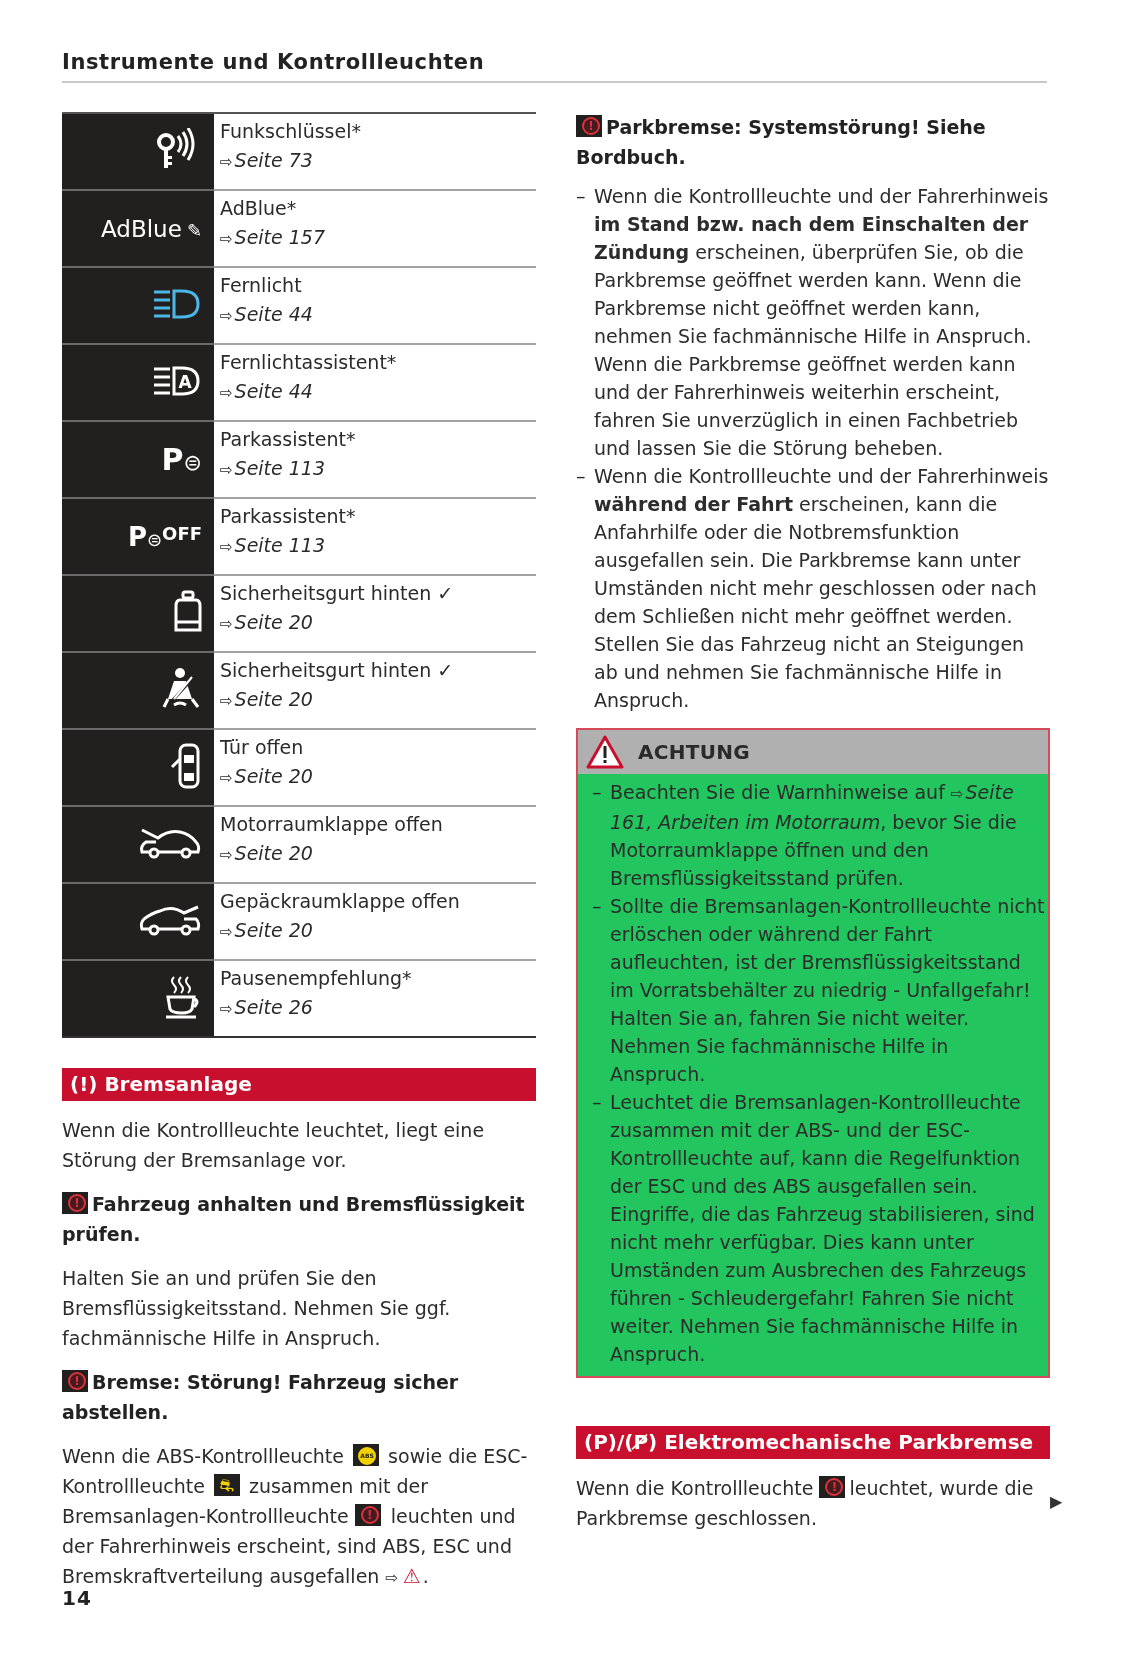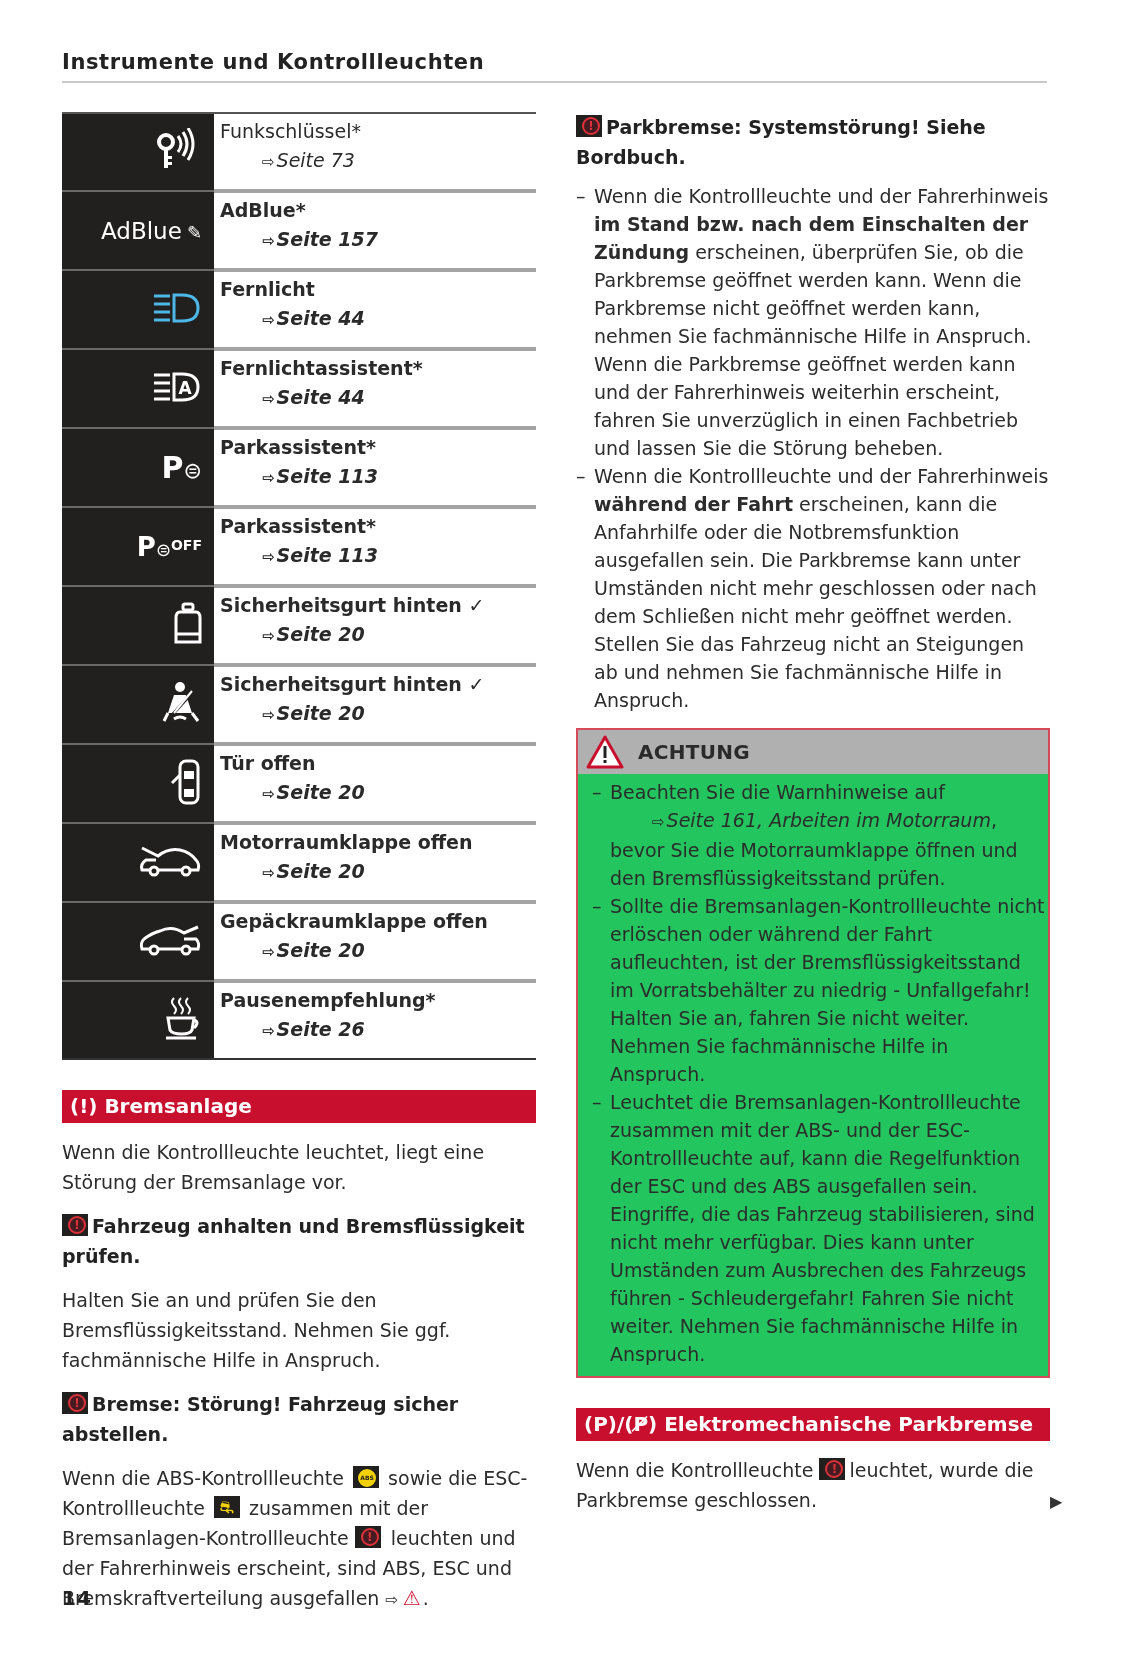--- a/index.html
+++ b/index.html
@@ -14,25 +14,25 @@
   }
   .header-rule { position: absolute; left: 62px; top: 81px; width: 985px; height: 2px; background: #c9c9c9; }
 
   
   .col-left { position: absolute; left: 62px; top: 112px; width: 474px; }
   .col-right { position: absolute; left: 576px; top: 112px; width: 474px; }
 
   table.lamps { border-collapse: collapse; width: 474px; border-top: 2px solid #555; border-bottom: 2px solid #333; }
   table.lamps td { padding: 12px; vertical-align: top; }
   table.lamps tr { height: 68px; }
-  table.lamps tr + tr td.txt { border-top: 4px solid #a3a3a3; font-weight: bold; }
+  table.lamps tr + tr td.txt { border-top: 2px solid #a3a3a3; }
   table.lamps tr + tr td.ico { border-top: 2px solid #6a6a6a; }
   td.ico { width: 128px; background: #221f1f; text-align: right; vertical-align: middle !important; color: #fff; }
   td.txt { padding-left: 6px !important; font-size: 19px; line-height: 29px; padding-top: 3px !important; }
-  .ref { font-style: italic; margin-left: 42px; }
+  .ref { font-style: italic; }
   .arrow { font-style: normal; font-size: 15px; margin-right: 2px; }
 
   .red-bar {
     background: #c8102e; color: #fff; font-weight: bold; font-size: 20px;
     height: 33px; line-height: 33px; padding-left: 8px;
   }
   p.body { font-size: 19px; line-height: 30px; margin: 14px 0 0 0; color: #2c2c2c; }
   p.lead { font-size: 19px; line-height: 30px; margin: 14px 0 0 0; font-weight: bold; color: #222; }
   .lamp-red {
     display: inline-block; width: 26px; height: 22px; background: #221f1f; vertical-align: -3px; position: relative; margin-right: 4px;
@@ -135,21 +135,21 @@
           </td>
       </tr>
       <tr>
         <td class="ico"><span style="font-size:30px;font-weight:bold;">P</span><span style="font-size:22px;">⊜</span></td>
         <td class="txt">
             <div>Parkassistent*</div>
             <div class="ref"><span class="arrow">⇨</span><span>Seite 113</span></div>
           </td>
       </tr>
       <tr>
-        <td class="ico"><span style="font-size:26px;font-weight:bold;">P</span><span style="font-size:18px;">⊜</span><sup style="font-size:14px;font-weight:bold;">OFF</sup></td>
+        <td class="ico"><span style="font-size:26px;font-weight:bold;">P</span><span style="font-size:18px;">⊜</span><sup style="font-size:18px;font-weight:bold;">OFF</sup></td>
         <td class="txt">
             <div>Parkassistent*</div>
             <div class="ref"><span class="arrow">⇨</span><span>Seite 113</span></div>
           </td>
       </tr>
       <tr>
         <td class="ico">
           <svg width="28" height="44" viewBox="0 0 28 44">
               <rect x="9" y="2" width="10" height="6" rx="2" fill="none" stroke="#fff" stroke-width="3"></rect>
               <path d="M6 10 L22 10 Q26 10 26 16 L26 40 L2 40 L2 16 Q2 10 6 10 Z" fill="none" stroke="#fff" stroke-width="3"></path>
@@ -268,18 +268,18 @@
         </svg>
       <span class="label">ACHTUNG</span>
     </div>
     <ul class="dash">
       <li><span>Beachten Sie die Warnhinweise auf </span><span class="ref" style="font-style:italic;"><span class="arrow">⇨</span><span>Seite 161, Arbeiten im Motorraum</span></span><span>, bevor Sie die Motorraumklappe öffnen und den Bremsflüssigkeitsstand prüfen.</span></li>
       <li>Sollte die Bremsanlagen-Kontrollleuchte nicht erlöschen oder während der Fahrt aufleuchten, ist der Bremsflüssigkeitsstand im Vorratsbehälter zu niedrig - Unfallgefahr! Halten Sie an, fahren Sie nicht weiter. Nehmen Sie fachmännische Hilfe in Anspruch.</li>
       <li>Leuchtet die Bremsanlagen-Kontrollleuchte zusammen mit der ABS- und der ESC-Kontrollleuchte auf, kann die Regelfunktion der ESC und des ABS ausgefallen sein. Eingriffe, die das Fahrzeug stabilisieren, sind nicht mehr verfügbar. Dies kann unter Umständen zum Ausbrechen des Fahrzeugs führen - Schleudergefahr! Fahren Sie nicht weiter. Nehmen Sie fachmännische Hilfe in Anspruch.</li>
     </ul>
   </div>
 
-  <div class="red-bar" style="margin-top:30px;"><span>(P)/(P̸)</span> <span>Elektromechanische Parkbremse</span></div>
+  <div class="red-bar" style="margin-top:48px;"><span>(P)/(P̸)</span> <span>Elektromechanische Parkbremse</span></div>
   <p class="body"><span>Wenn die Kontrollleuchte</span> <span class="lamp-red"></span><span>leuchtet, wurde die Parkbremse geschlossen.</span></p>
 </div>
 
 <div class="next-arrow">▶</div>
 <div class="page-num">14</div>
 
 </body></html>

